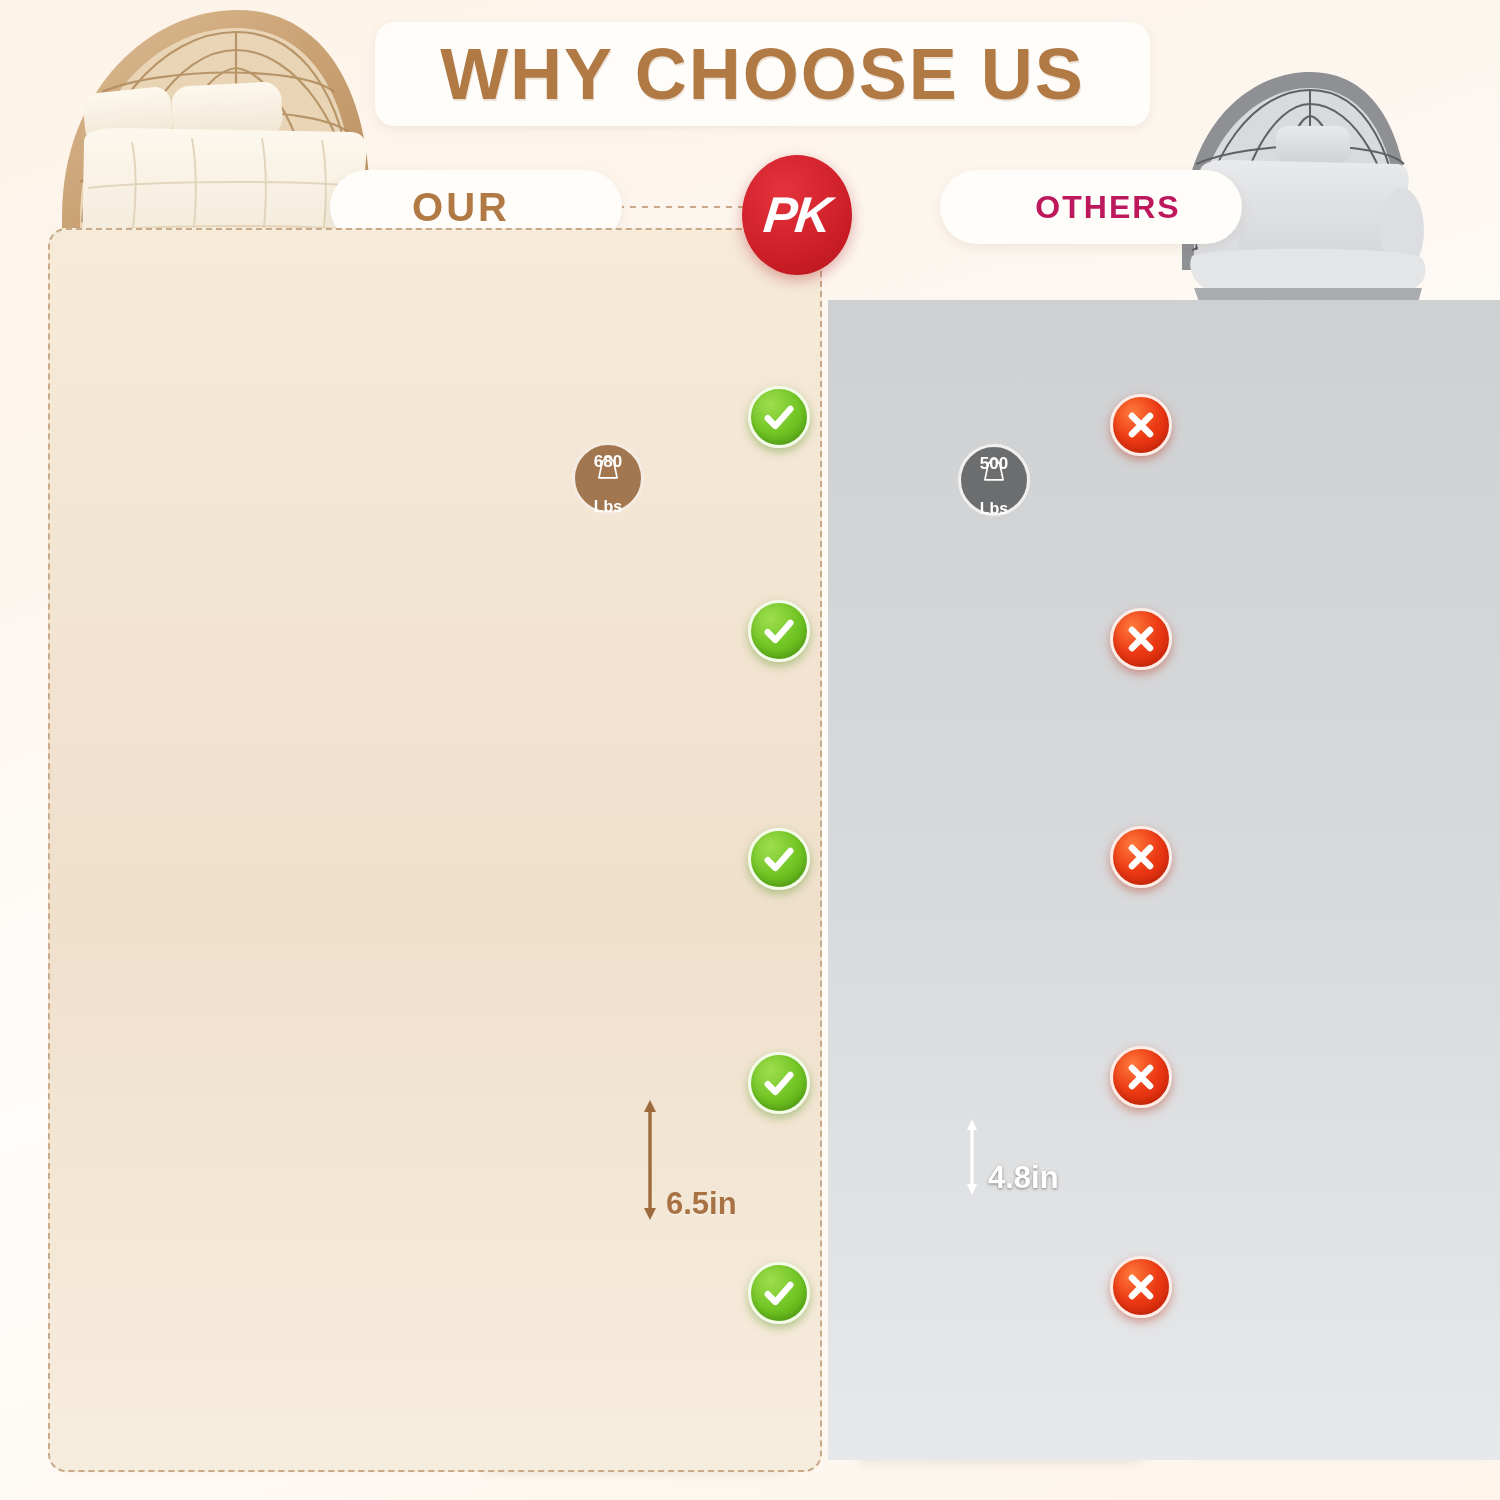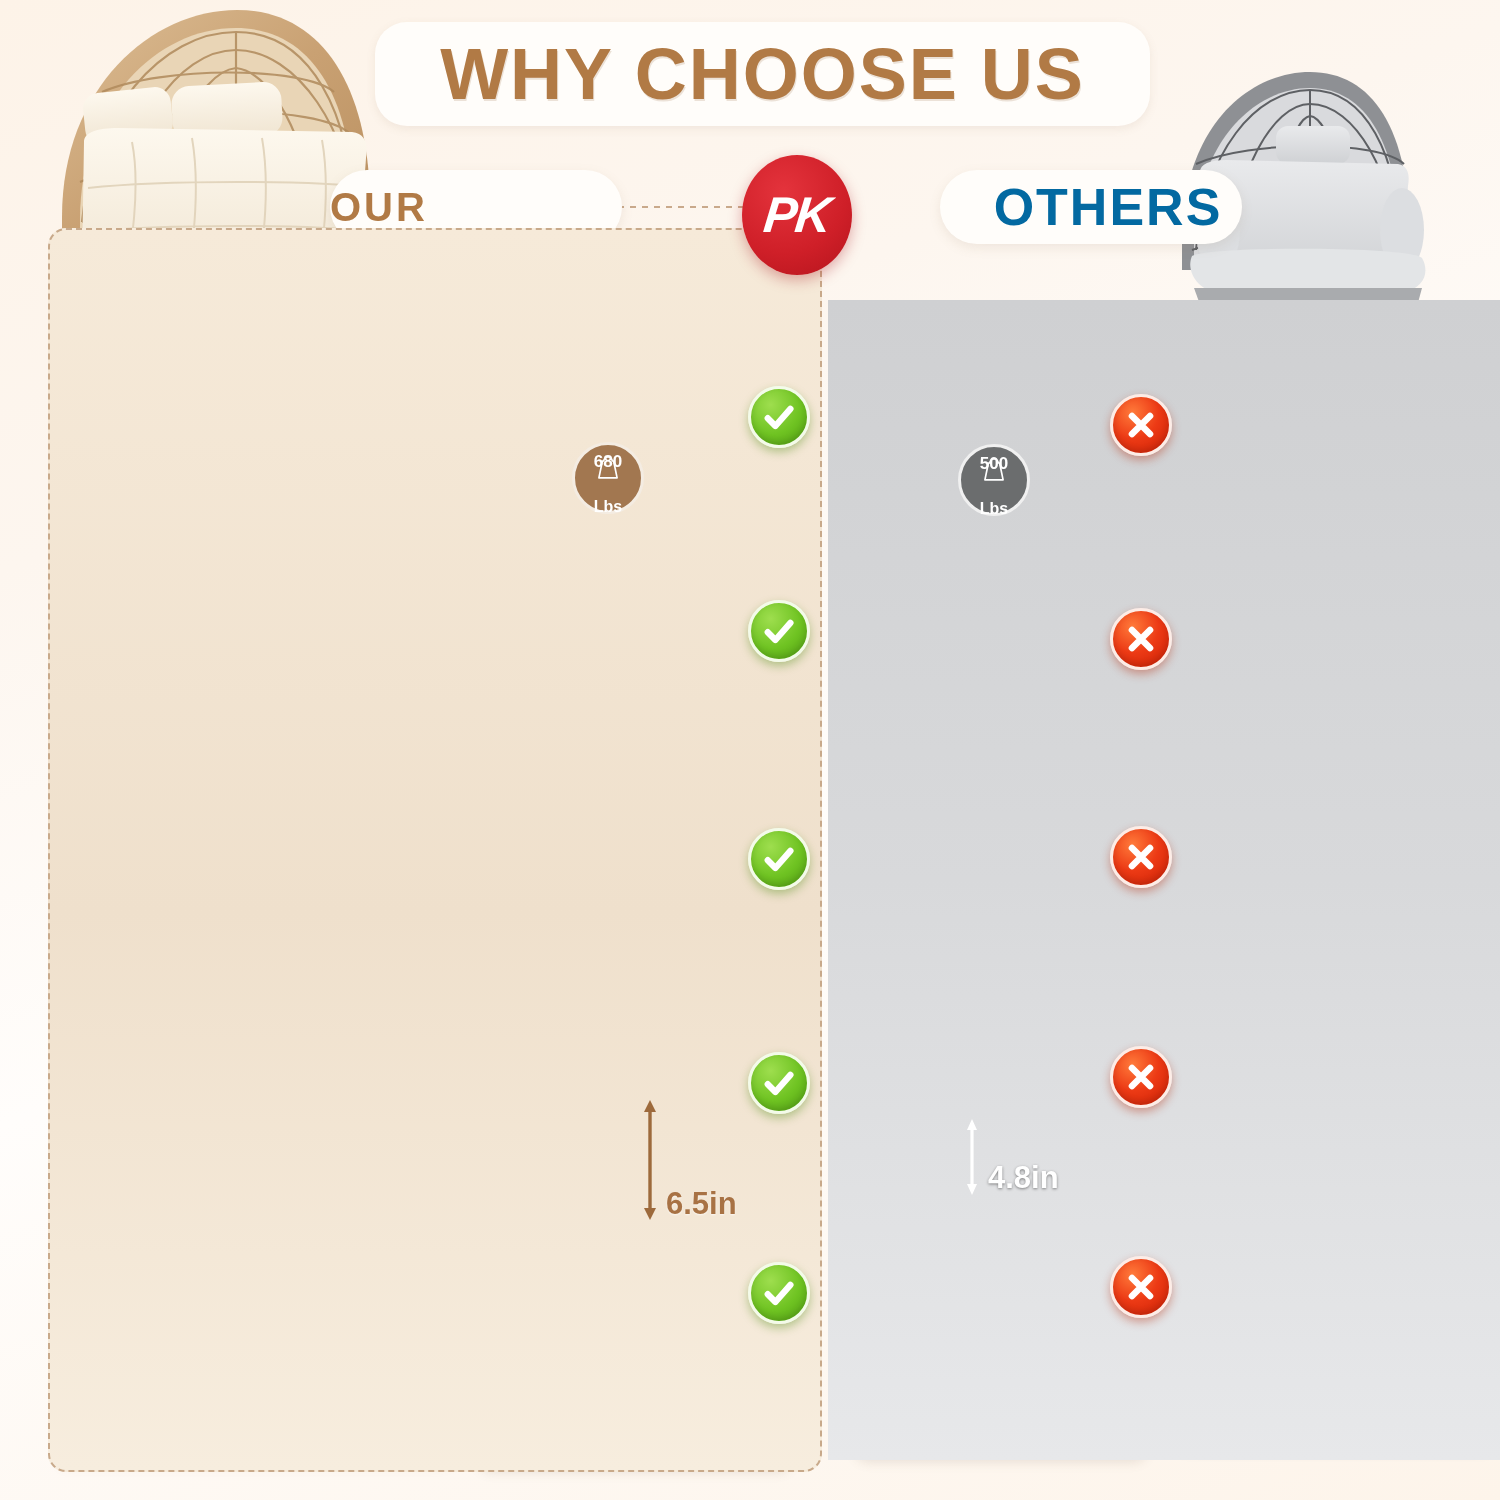--- a/index.html
+++ b/index.html
@@ -18,41 +18,41 @@
   
   .hero{position:absolute;}
   .hero-left{left:22px;top:-8px;width:420px;height:470px;}
   .hero-right{right:40px;top:60px;width:300px;height:340px;}
 
   .chairSVG{width:100%;height:100%;display:block;}
 
   
   .title-pill{
     position:absolute;left:375px;top:22px;width:775px;height:104px;
-    background:#fffdfa;border-radius:32px;
+    background:#fffdfa;border-radius:20px;
     box-shadow:0 3px 10px rgba(140,110,80,.10);
     display:flex;align-items:center;justify-content:center;
   }
   .title-pill span{
     font-size:72px;font-weight:700;letter-spacing:2px;
     color:#b17a45;
     font-family:"Liberation Sans", sans-serif;
     text-shadow:1px 2px 0 rgba(150,105,60,.18);
   }
 
   
   .hdr-pill{
     position:absolute;height:74px;background:#fffdfa;
     border-radius:40px;display:flex;align-items:center;
     box-shadow:0 4px 12px rgba(150,120,90,.13);
   }
-  .hdr-our{left:330px;top:170px;width:262px;padding-right:30px;}
+  .hdr-our{left:330px;top:170px;width:262px;justify-content:center;padding-right:30px;}
   .hdr-our span{font-size:40px;font-weight:700;color:#b17a45;letter-spacing:3px;}
   .hdr-others{left:940px;top:170px;width:268px;justify-content:center;padding-left:34px;}
-  .hdr-others span{font-size:52px;font-weight:700;color:#0369a1;letter-spacing:2px;}
+  .hdr-others span{font-size:32px;font-weight:700;color:#be185d;letter-spacing:2px;}
 
   .dash-connect{
     position:absolute;left:570px;top:206px;width:240px;height:2px;
     background:repeating-linear-gradient(to right,#c9a98b 0 6px,transparent 6px 12px);
   }
 
   .pk-badge{
     position:absolute;left:742px;top:155px;width:110px;height:120px;
     border-radius:50%;
     background:radial-gradient(circle at 38% 30%,#e4333c 0%,#cf1f28 58%,#b4141d 100%);

